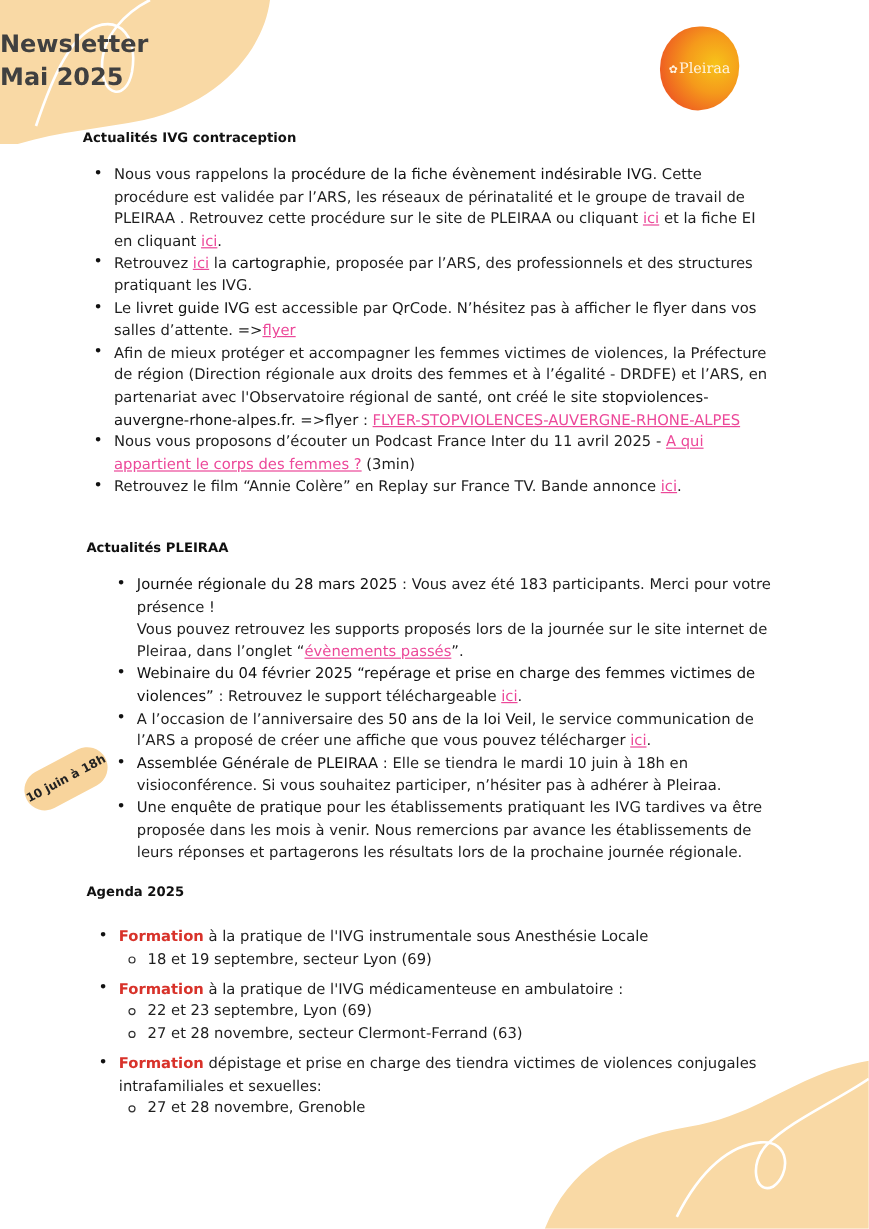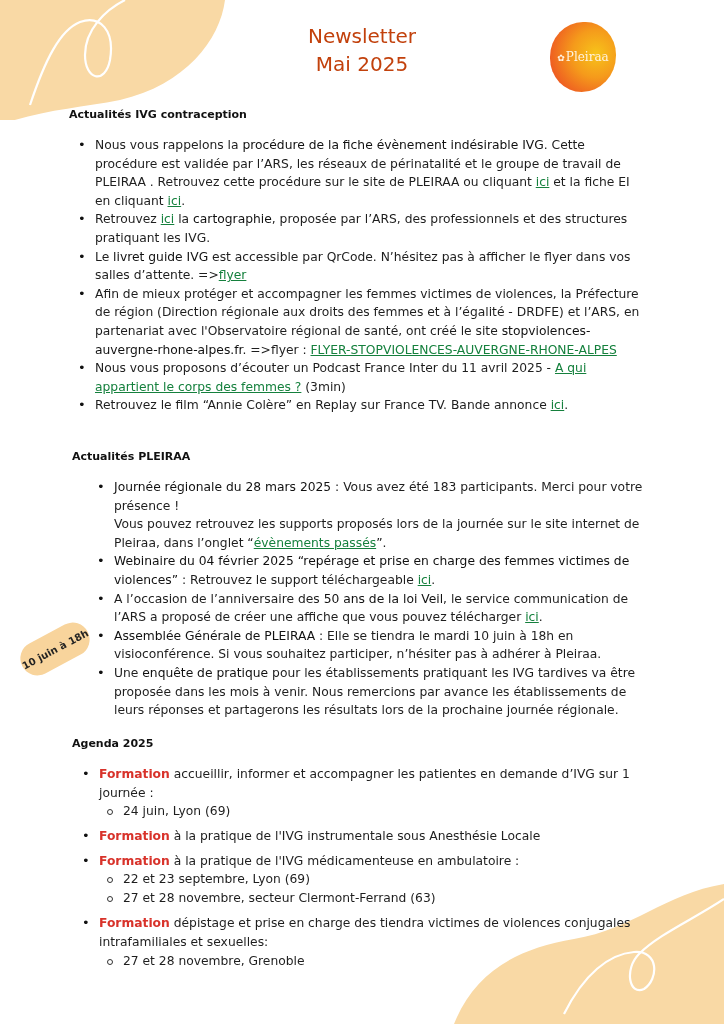--- a/index.html
+++ b/index.html
@@ -6,23 +6,23 @@
   body {
     width:724px; height:1024px; position:relative; overflow:hidden;
     background:#ffffff; color:#1c1c1c;
     font-family:"DejaVu Sans", sans-serif;
   }
   .blob { position:absolute; pointer-events:none; }
   .blob-top { left:0; top:0; width:230px; height:120px; }
   .blob-bottom { right:0; bottom:0; width:290px; height:150px; }
 
   .header-title {
-    position:absolute; left:0; right:0; top:22px; text-align:center;
-    font-family:"DejaVu Sans", sans-serif; font-weight:normal; font-size:20px; line-height:28px;
-    color:#c2410c;
+    position:absolute; left:0; right:0; top:22px; text-align:left;
+    font-family:"DejaVu Sans", sans-serif; font-weight:bold; font-size:20px; line-height:28px;
+    color:#404040;
   }
   .logo {
     position:absolute; left:550px; top:22px; width:66px; height:70px;
     border-radius:50% 46% 52% 48%;
     background:radial-gradient(circle at 70% 45%, #f7c31a 0%, #f59a1b 40%, #ee5a22 80%, #e83a20 100%);
     display:flex; align-items:center; justify-content:center;
   }
   .logo-text { color:#fff3e0; font-family:"DejaVu Serif", serif; font-size:12px; letter-spacing:0px; }
   .logo-text .tree { font-size:9px; margin-right:1px; }
   .section-title {
@@ -30,21 +30,21 @@
   }
   ul.main { list-style:none; margin:0; padding:0; position:absolute; }
   ul.main > li {
     position:relative; font-size:12.3px; line-height:18.6px; color:#1e1e1e;
     padding-left:0;
   }
   ul.main > li::before {
     content:"\2022"; position:absolute; left:-17px; top:0; font-size:13px; color:#111;
   }
   b { font-weight:normal; color:#111; }
-  .link { text-decoration:underline; color:#15803d; cursor:pointer; }
+  .link { text-decoration:underline; color:#ec4899; cursor:pointer; }
   .red { color:#d8322a; font-weight:bold; }
   ul.sub { list-style:none; margin:0; padding:0 0 0 24px; }
   ul.sub li { position:relative; font-size:12.3px; line-height:19px; }
   ul.sub li::before {
     content:""; position:absolute; left:-16px; top:7px; width:4px; height:4px;
     border:1px solid #333; border-radius:50%;
   }
   .gap { height:6px; }
 
   .tag {
@@ -114,29 +114,26 @@
   <li>
     <b>Assemblée Générale de PLEIRAA</b><span> : Elle se tiendra le mardi 10 juin à 18h en visioconférence. Si vous souhaitez participer, n’hésiter pas à adhérer à Pleiraa.</span>
   </li>
   <li>
     <span>Une </span><b>enquête de pratique</b><span> pour les établissements pratiquant les IVG tardives va être proposée dans les mois à venir. Nous remercions par avance les établissements de leurs réponses et partagerons les résultats lors de la prochaine journée régionale.</span>
   </li>
 </ul>
 
 <div class="section-title" style="left:72px; top:737px;">Agenda 2025</div>
 <ul class="main" style="left:99px; top:765px; width:545px;">
-  <li>
-    <span class="red">Formation</span><span>  accueillir, informer et accompagner les patientes en demande d’IVG sur 1 journée  :</span>
-    <ul class="sub">
-      <li>24 juin, Lyon (69)</li>
-    </ul>
-  </li>
   <li class="gap" style="height:6px"></li>
   <li>
     <span class="red">Formation</span><span>  à la pratique de l'IVG instrumentale sous Anesthésie Locale</span>
+    <ul class="sub">
+      <li>18 et 19 septembre, secteur Lyon (69)</li>
+    </ul>
   </li>
   <li class="gap" style="height:6px"></li>
   <li>
     <span class="red">Formation</span><span> à la pratique de l'IVG médicamenteuse en ambulatoire :</span>
     <ul class="sub">
       <li>22 et 23 septembre, Lyon (69)</li>
       <li>27 et 28 novembre, secteur Clermont-Ferrand (63)</li>
     </ul>
   </li>
   <li class="gap" style="height:6px"></li>

